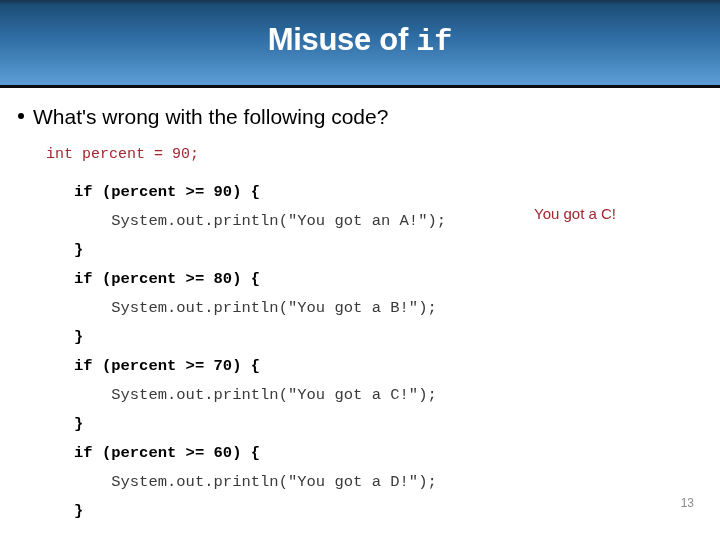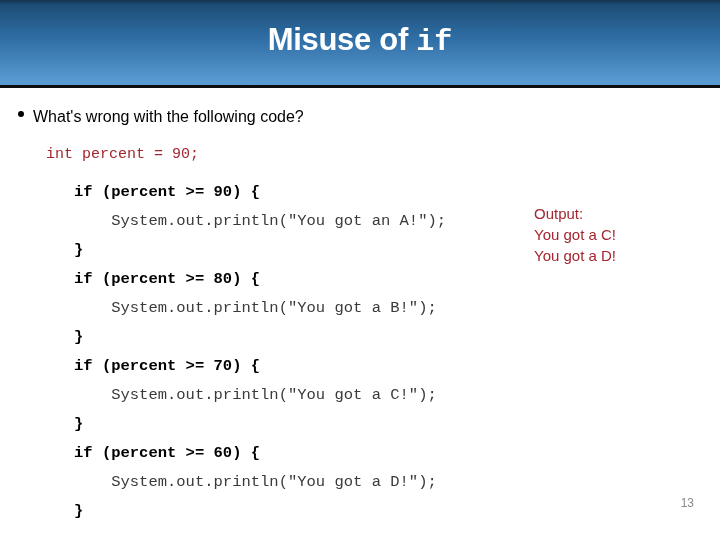--- a/index.html
+++ b/index.html
@@ -73,21 +73,21 @@
     border-radius: 50%;
     background: #000000;
     display: inline-block;
     margin-right: 9px;
     position: relative;
     top: -5px;
     flex: 0 0 auto;
   }
   .bullet-text {
     color: #000000;
-    font-size: 16px;
+    font-size: 21px;
     line-height: 22px;
     font-weight: normal;
   }
 
   
   .decl-line {
     position: absolute;
     left: 46px;
     top: 145px;
     color: #a32630;
@@ -158,20 +158,18 @@
   <div class="bullet-row">
     <span class="bullet-dot"></span>
     <span class="bullet-text">What's wrong with the following code?</span>
   </div>
 
   <div class="decl-line">int percent = 90;</div>
 
   <div class="code-block"><div class="code-line kw">if (percent &gt;= 90) {</div><div class="code-line stmt">    System.out.println("You got an A!");</div><div class="code-line kw">}</div><div class="code-line kw">if (percent &gt;= 80) {</div><div class="code-line stmt">    System.out.println("You got a B!");</div><div class="code-line kw">}</div><div class="code-line kw">if (percent &gt;= 70) {</div><div class="code-line stmt">    System.out.println("You got a C!");</div><div class="code-line kw">}</div><div class="code-line kw">if (percent &gt;= 60) {</div><div class="code-line stmt">    System.out.println("You got a D!");</div><div class="code-line kw">}</div><div class="code-line kw">if (percent &lt; 60) {</div></div>
 
   <div class="output-panel">
-      <div class="output-line">Output:</div>
       <div class="output-line">You got a C!</div>
-      <div class="output-line">You got a D!</div>
     </div>
 
   <div class="page-number">13</div>
 
 </div>
 
 </body></html>

